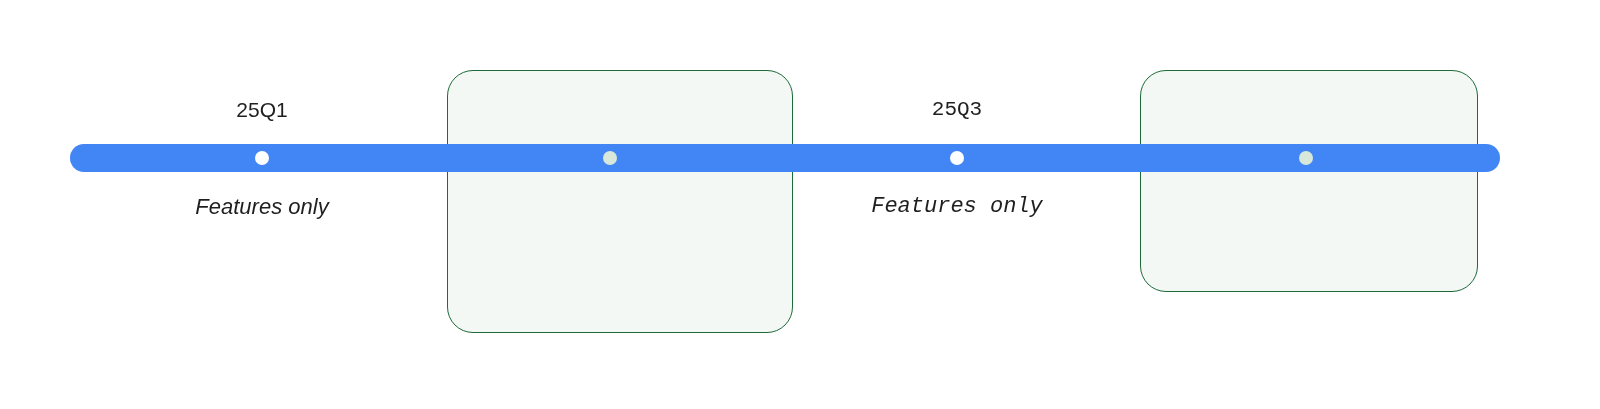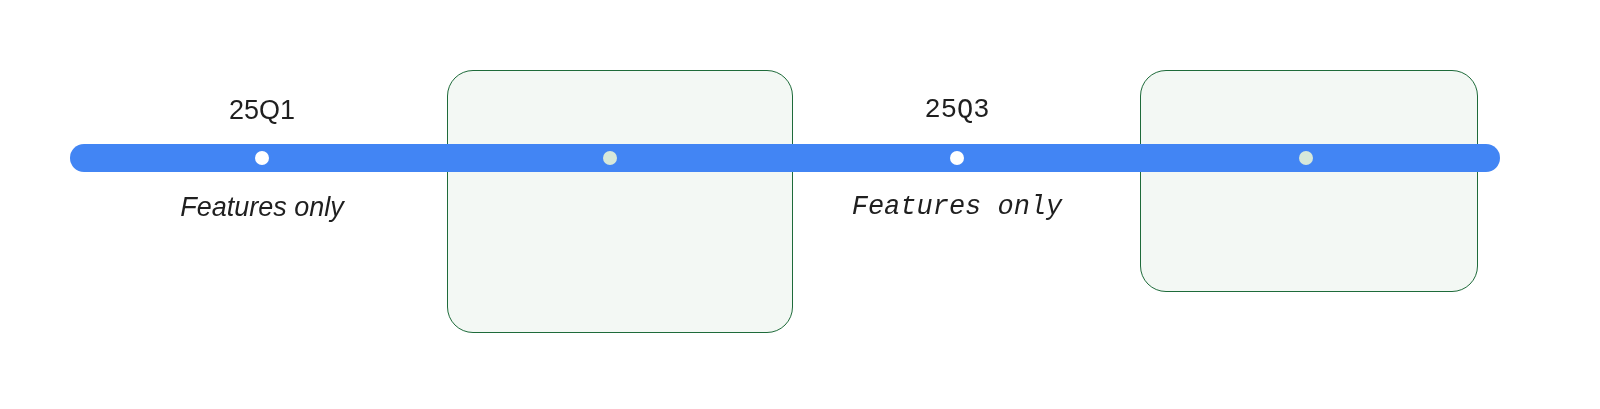--- a/index.html
+++ b/index.html
@@ -61,33 +61,33 @@
     width: 14px;
     height: 14px;
     border-radius: 50%;
     z-index: 3;
   }
   .marker-dot.plain { background: #ffffff; }
   .marker-dot.release { background: #D7E8DA; }
   .quarter-label {
     position: absolute;
     top: 91px;
-    font-size: 27px;
+    font-size: 21px;
     line-height: 38px;
     color: #1F1F1F;
     letter-spacing: 0px;
     white-space: nowrap;
   }
   .below-bar {
     position: absolute;
     top: 188px;
     white-space: nowrap;
   }
   .note-italic {
-    font-size: 27px;
+    font-size: 22px;
     line-height: 38px;
     font-style: italic;
     color: #1F1F1F;
   }
   .release-kicker {
     font-size: 23px;
     line-height: 39px;
     letter-spacing: 1.9px;
     color: #19662F;
     text-transform: uppercase;

